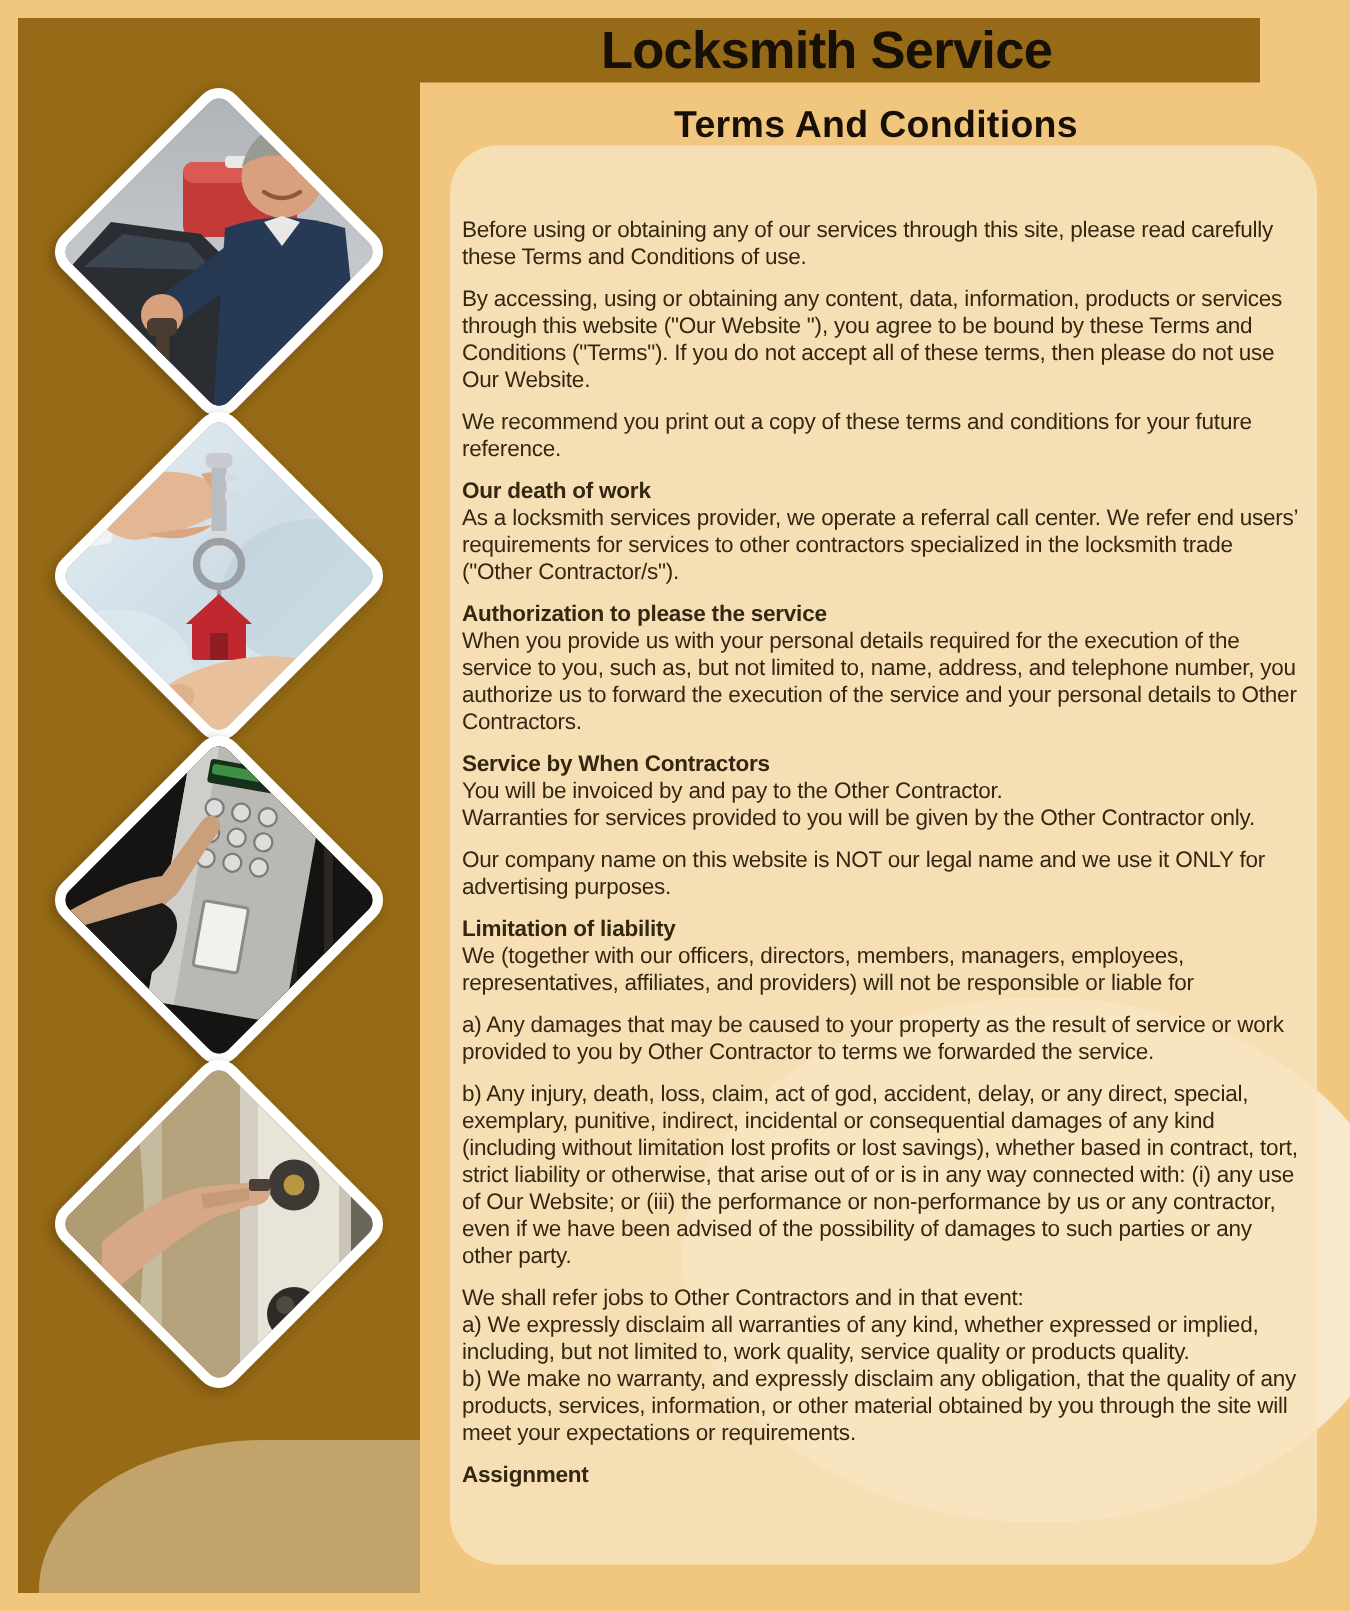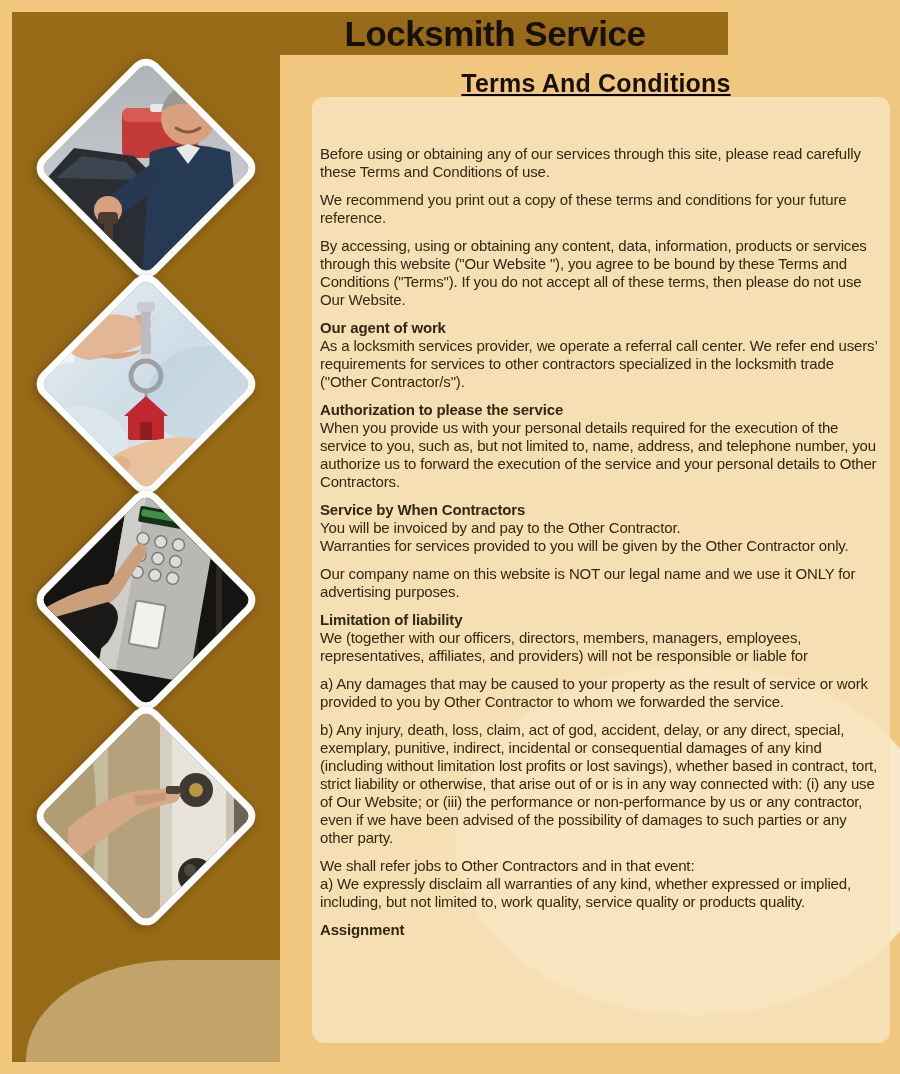--- a/index.html
+++ b/index.html
@@ -8,21 +8,21 @@
     font-family:"Liberation Sans",sans-serif;
     background:#F1C77F;
   }
   .frame{position:absolute;inset:0;background:#F1C77F;}
   
   .blob-light{
     position:absolute;left:455px;top:665px;width:480px;height:350px;
     border-radius:50%;background:#F9E9CC;z-index:1;
   }
   .gold-band{
-    position:absolute;left:12px;top:12px;width:716px;height:43px;
+    position:absolute;left:12px;top:12px;width:828px;height:43px;
     background:#966A16;z-index:2;
     display:flex;align-items:center;justify-content:center;
     padding-left:250px;box-sizing:border-box;
   }
   .site-title{
     font-size:35px;font-weight:900;letter-spacing:-0.5px;color:#171007;
     line-height:1;white-space:nowrap;
   }
   .gold-col{
     position:absolute;left:12px;top:12px;width:268px;height:1050px;
@@ -39,30 +39,30 @@
     border:7px solid #ffffff;border-radius:16px;overflow:hidden;
     box-shadow:0 3px 8px rgba(45,28,4,0.35);
     background:#888;
   }
   .d1{top:74px;} .d2{top:290px;} .d3{top:506px;} .d4{top:722px;}
   .ph{
     position:absolute;left:50%;top:50%;width:216px;height:216px;
     transform:translate(-50%,-50%) rotate(-45deg);
   }
   .content{
-    position:absolute;left:292px;top:55px;width:608px;height:1007px;z-index:3;text-decoration:underline;
+    position:absolute;left:280px;top:55px;width:608px;height:1007px;z-index:3;
   }
   .tc-heading{
     margin-top:14px;text-align:center;
     font-size:25px;font-weight:900;letter-spacing:0.2px;color:#181007;
   }
   .panel{
     position:absolute;left:20px;right:10px;top:42px;bottom:19px;
     background:rgba(247,227,189,0.88);
-    border-radius:12px;
+    border-radius:32px;
     padding:48px 10px 10px 8px;box-sizing:border-box;
     color:#342712;font-size:15px;line-height:18px;letter-spacing:-0.15px;
     overflow:hidden;
   }
   .block{margin:0 0 10px 0;}
   .bh{font-weight:bold;}
   .bl{margin:0;}
 </style>
 </head>
 <body>
@@ -194,54 +194,55 @@
   </div>
 
   <div class="content">
     <div class="tc-heading">Terms And Conditions</div>
     <div class="panel">
       <div>
           <div class="block">
             <div class="bl">Before using or obtaining any of our services through this site, please read carefully these Terms and Conditions of use.</div>
           </div>
           <div class="block">
+            <div class="bl">By accessing, using or obtaining any content, data, information, products or services through this website ("Our Website "), you agree to be bound by these Terms and Conditions ("Terms"). If you do not accept all of these terms, then please do not use Our Website.</div>
+          </div>
+          <div class="block">
             <div class="bl">We recommend you print out a copy of these terms and conditions for your future reference.</div>
           </div>
           <div class="block">
-            <div class="bl">By accessing, using or obtaining any content, data, information, products or services through this website ("Our Website "), you agree to be bound by these Terms and Conditions ("Terms"). If you do not accept all of these terms, then please do not use Our Website.</div>
-          </div>
-          <div class="block">
-            <div class="bh">Our agent of work</div>
+            <div class="bh">Our death of work</div>
             <div class="bl">As a locksmith services provider, we operate a referral call center. We refer end users’ requirements for services to other contractors specialized in the locksmith trade ("Other Contractor/s").</div>
           </div>
           <div class="block">
             <div class="bh">Authorization to please the service</div>
             <div class="bl">When you provide us with your personal details required for the execution of the service to you, such as, but not limited to, name, address, and telephone number, you authorize us to forward the execution of the service and your personal details to Other Contractors.</div>
           </div>
           <div class="block">
             <div class="bh">Service by When Contractors</div>
             <div class="bl">You will be invoiced by and pay to the Other Contractor.</div>
             <div class="bl">Warranties for services provided to you will be given by the Other Contractor only.</div>
           </div>
           <div class="block">
             <div class="bl">Our company name on this website is NOT our legal name and we use it ONLY for advertising purposes.</div>
           </div>
           <div class="block">
             <div class="bh">Limitation of liability</div>
             <div class="bl">We (together with our officers, directors, members, managers, employees, representatives, affiliates, and providers) will not be responsible or liable for</div>
           </div>
           <div class="block">
-            <div class="bl">a) Any damages that may be caused to your property as the result of service or work provided to you by Other Contractor to whom we forwarded the service.</div>
+            <div class="bl">a) Any damages that may be caused to your property as the result of service or work provided to you by Other Contractor to terms we forwarded the service.</div>
           </div>
           <div class="block">
             <div class="bl">b) Any injury, death, loss, claim, act of god, accident, delay, or any direct, special, exemplary, punitive, indirect, incidental or consequential damages of any kind (including without limitation lost profits or lost savings), whether based in contract, tort, strict liability or otherwise, that arise out of or is in any way connected with: (i) any use of Our Website; or (iii) the performance or non-performance by us or any contractor, even if we have been advised of the possibility of damages to such parties or any other party.</div>
           </div>
           <div class="block">
             <div class="bl">We shall refer jobs to Other Contractors and in that event:</div>
             <div class="bl">a) We expressly disclaim all warranties of any kind, whether expressed or implied, including, but not limited to, work quality, service quality or products quality.</div>
+            <div class="bl">b) We make no warranty, and expressly disclaim any obligation, that the quality of any products, services, information, or other material obtained by you through the site will meet your expectations or requirements.</div>
           </div>
           <div class="block">
             <div class="bh">Assignment</div>
           </div>
         </div>
     </div>
   </div>
 
 </div>
 

